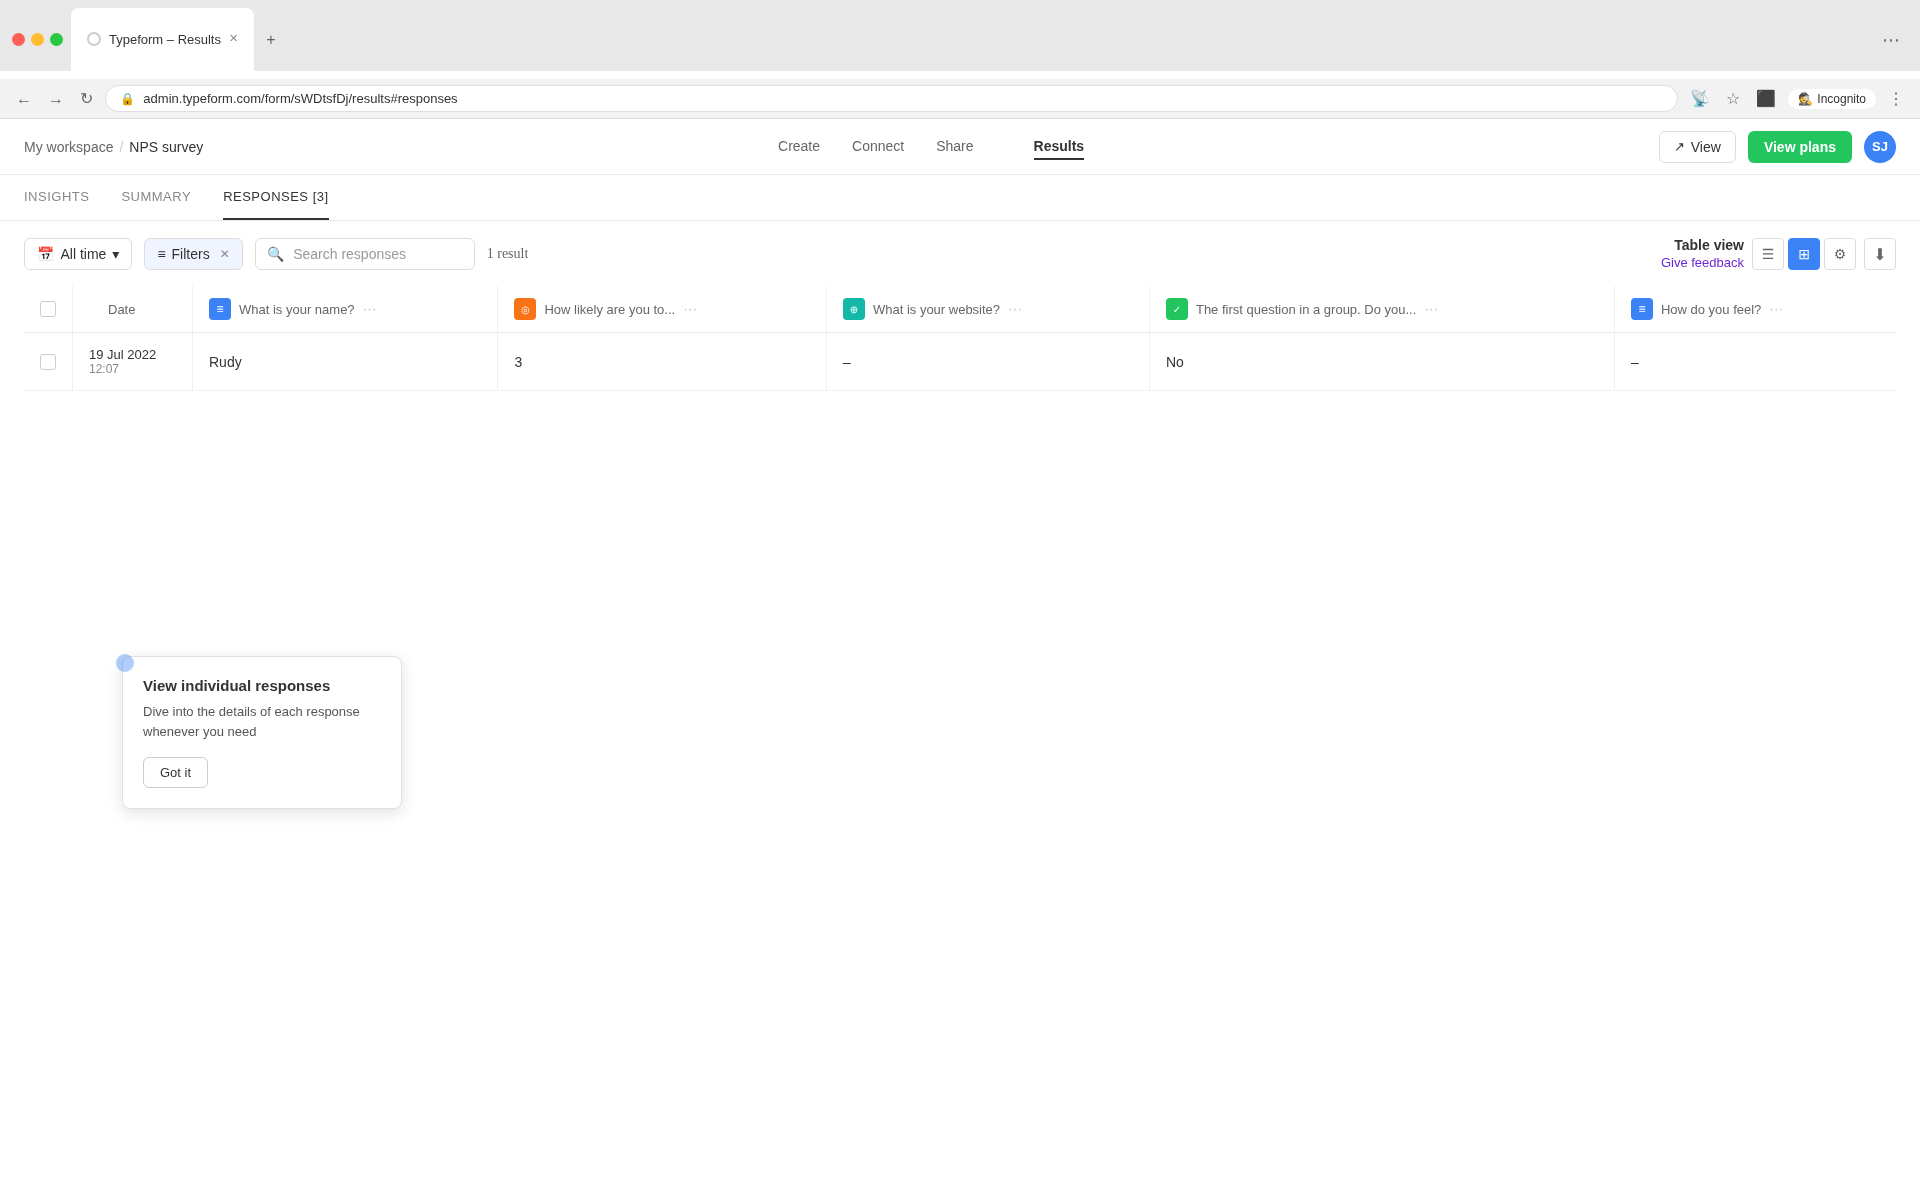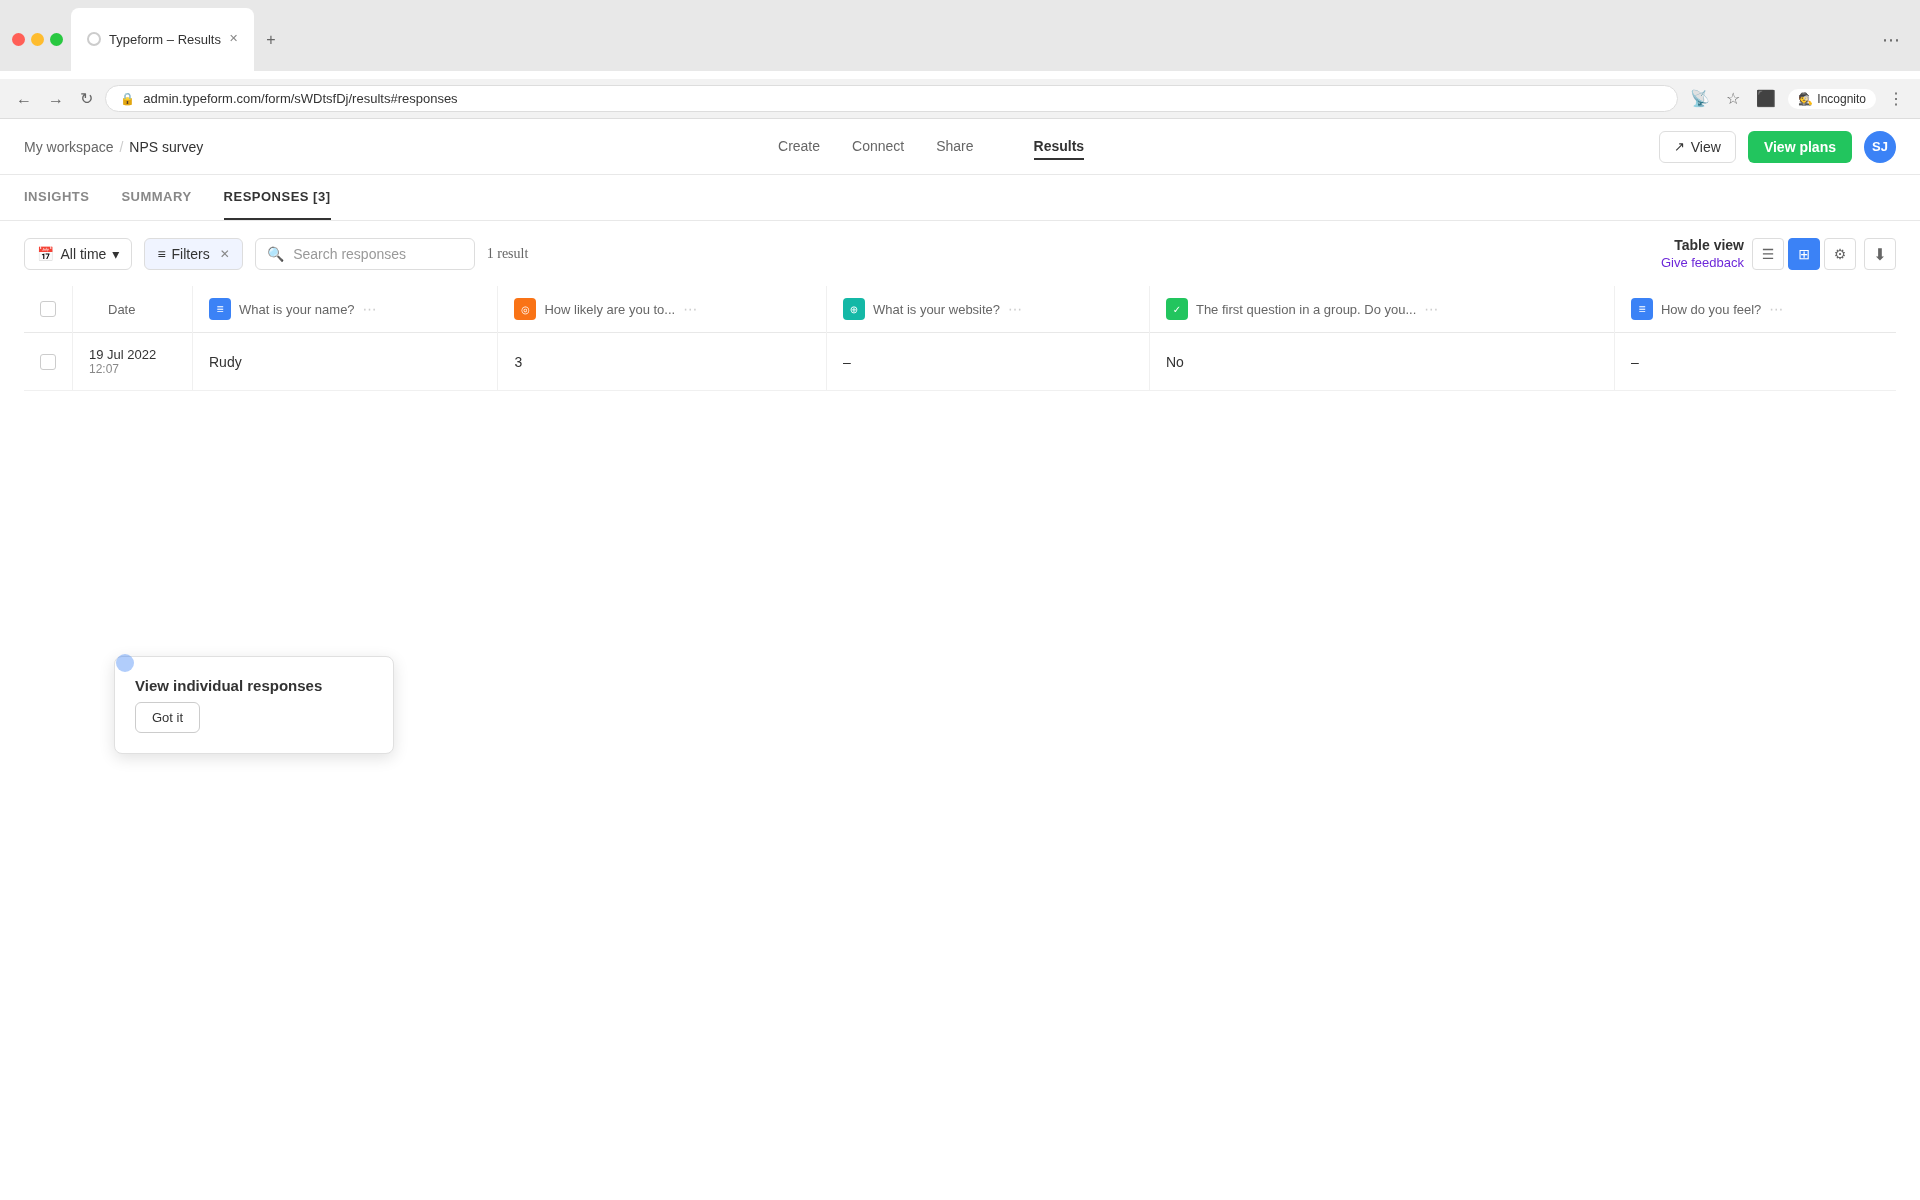--- a/index.html
+++ b/index.html
@@ -37,21 +37,21 @@
     .nav-links { display: flex; gap: 32px; margin: 0 auto; }
     .nav-link { font-size: 14px; color: #666; text-decoration: none; padding: 4px 0; cursor: pointer; }
     .nav-link.active { color: #333; font-weight: 600; border-bottom: 2px solid #333; margin-left: 28px; }
     .nav-actions { display: flex; align-items: center; gap: 12px; }
     .view-btn { display: flex; align-items: center; gap: 6px; border: 1px solid #ddd; border-radius: 6px; padding: 7px 14px; font-size: 14px; color: #333; cursor: pointer; background: #fff; }
     .view-plans-btn { background: #22c55e; color: #fff; border: none; border-radius: 6px; padding: 8px 16px; font-size: 14px; font-weight: 600; cursor: pointer; }
     .avatar { width: 32px; height: 32px; border-radius: 50%; background: #3b82f6; display: flex; align-items: center; justify-content: center; color: #fff; font-size: 13px; font-weight: 600; }
 
     
     .sub-nav { display: flex; gap: 32px; padding: 0 24px; border-bottom: 1px solid #e8e8e8; }
-    .sub-nav-item { font-size: 13px; color: #888; padding: 14px 0; cursor: pointer; text-transform: uppercase; letter-spacing: 0.5px; font-weight: 700; }
+    .sub-nav-item { font-size: 13px; color: #888; padding: 14px 0; cursor: pointer; text-transform: uppercase; letter-spacing: 0.5px; font-weight: 400; }
     .sub-nav-item.active { color: #333; border-bottom: 2px solid #333; }
 
     
     .responses-toolbar { display: flex; align-items: center; padding: 16px 24px; gap: 12px; justify-content: space-between; }
     .toolbar-left { display: flex; align-items: center; gap: 12px; }
     .toolbar-right { display: flex; align-items: flex-end; gap: 8px; }
     .date-filter { display: flex; align-items: center; gap: 6px; border: 1px solid #ddd; border-radius: 6px; padding: 7px 12px; font-size: 14px; color: #333; cursor: pointer; background: #fff; }
     .filters-btn { display: flex; align-items: center; gap: 6px; border: 1px solid #ddd; border-radius: 6px; padding: 7px 12px; font-size: 14px; color: #333; cursor: pointer; background: #f0f4ff; }
     .filters-x { color: #888; cursor: pointer; font-size: 12px; margin-left: 4px; }
     .search-box { display: flex; align-items: center; gap: 8px; border: 1px solid #ddd; border-radius: 6px; padding: 7px 12px; font-size: 14px; color: #999; width: 220px; background: #fff; }
@@ -80,21 +80,21 @@
     .date-col { width: 120px; padding-left: 35px; }
     td { padding: 14px 16px; font-size: 14px; color: #333; border-bottom: 1px solid #f0f0f0; vertical-align: middle; }
     .date-cell { display: flex; flex-direction: column; }
     .date-main { font-size: 13px; color: #333; }
     .date-time { font-size: 12px; color: #888; }
 
     
     .custom-checkbox { width: 16px; height: 16px; border: 1px solid #ccc; border-radius: 3px; cursor: pointer; display: flex; align-items: center; justify-content: center; }
 
     
-    .tooltip-popup { position: absolute; background: #fff; border: 1px solid #e0e0e0; border-radius: 8px; padding: 20px; width: 280px; box-shadow: 0 4px 16px rgba(0,0,0,0.12); z-index: 100; top: 370px; left: 114px; }
+    .tooltip-popup { position: absolute; background: #fff; border: 1px solid #e0e0e0; border-radius: 8px; padding: 20px; width: 280px; box-shadow: 0 4px 16px rgba(0,0,0,0.12); z-index: 100; top: 370px; left: 122px; }
     .tooltip-title { font-size: 15px; font-weight: 600; color: #333; margin-bottom: 8px; }
     .tooltip-desc { font-size: 13px; color: #555; line-height: 1.5; margin-bottom: 16px; }
     .got-it-btn { border: 1px solid #ccc; background: #fff; border-radius: 6px; padding: 7px 16px; font-size: 13px; color: #333; cursor: pointer; }
 
     
     .cursor { position: absolute; width: 18px; height: 18px; border-radius: 50%; background: #3b82f6; opacity: 0.4; top: 368px; left: 116px; pointer-events: none; z-index: 200; }
 
     
     th:not(:first-child) { border-left: 1px solid #f0f0f0; }
     td:not(:first-child) { border-left: 1px solid #f0f0f0; }
@@ -269,16 +269,17 @@
           <td>No</td>
           <td>–</td>
         </tr>
       </tbody>
     </table>
 
     <div class="cursor"></div>
 
     <div class="tooltip-popup">
       <div class="tooltip-title">View individual responses</div>
+      <div class="tooltip-desc">Dive into the details of each response whenever you need</div>
       <button class="got-it-btn">Got it</button>
     </div>
   </div>
 </div>
 
 </body></html>

